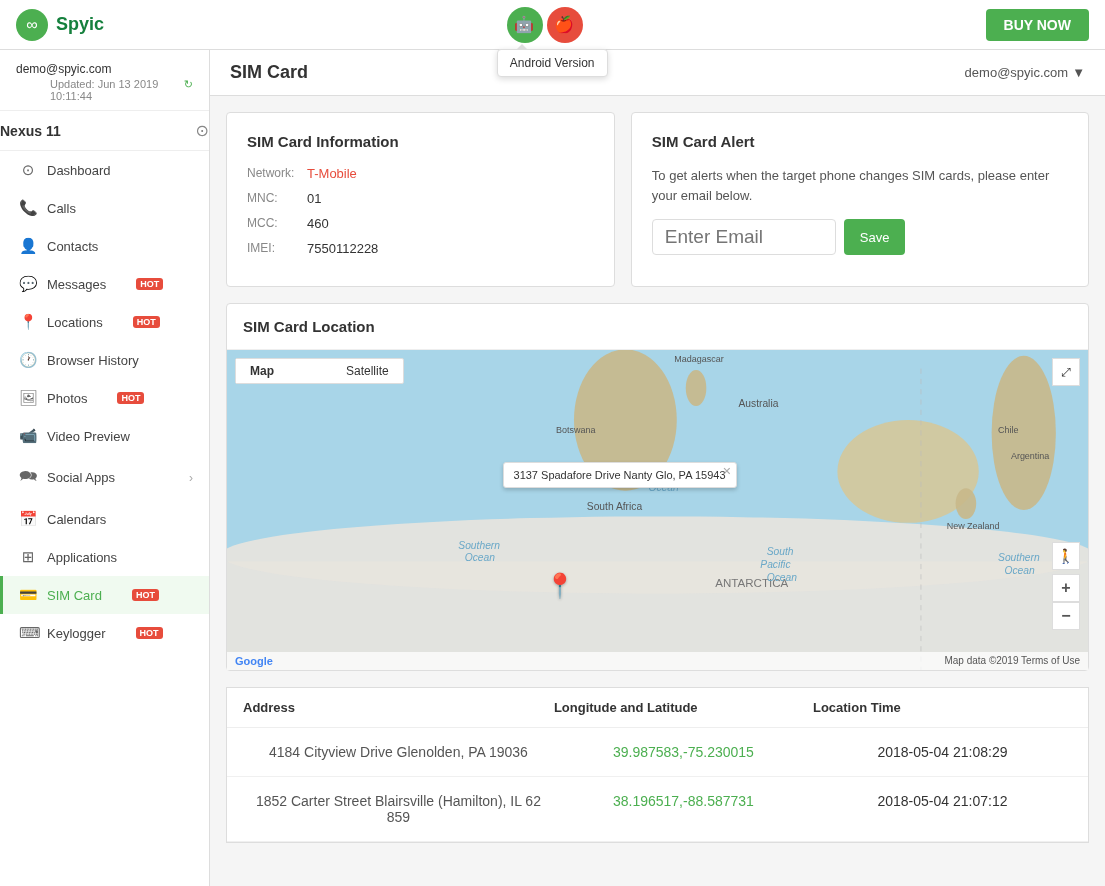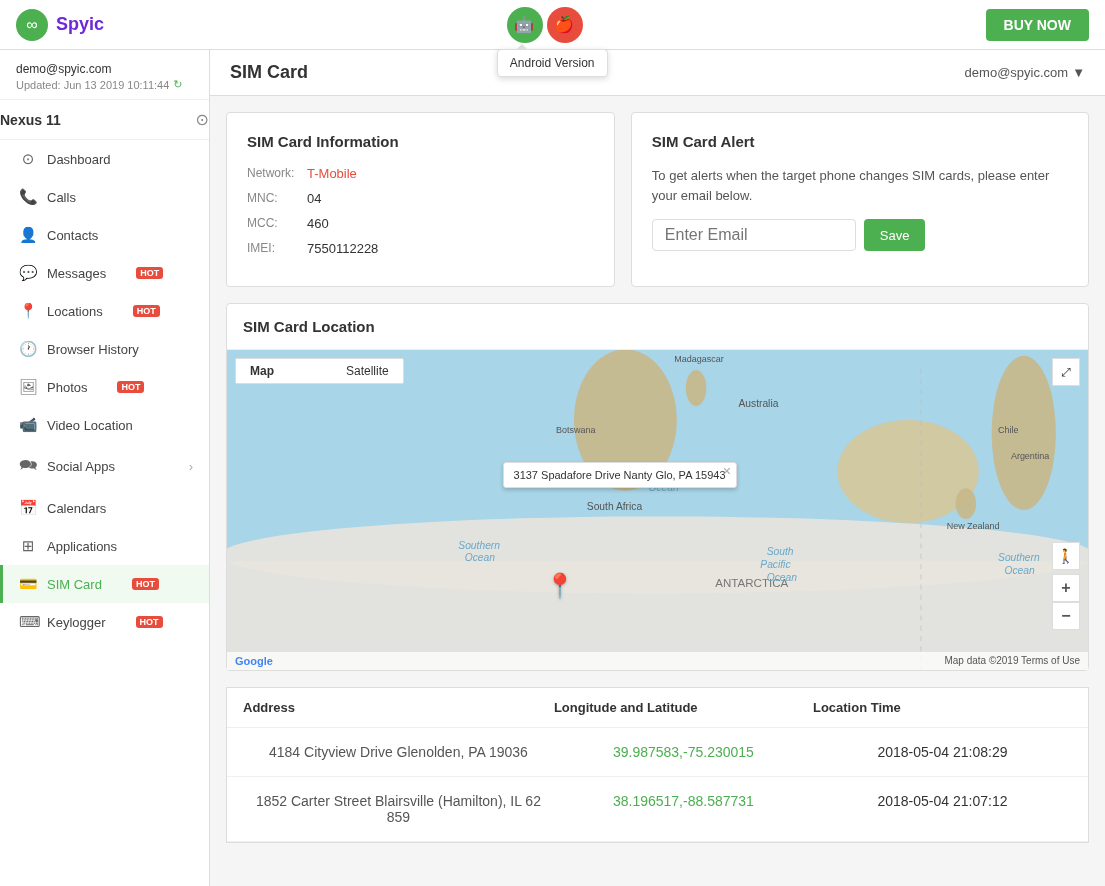--- a/index.html
+++ b/index.html
@@ -2,37 +2,37 @@
 <html><head>
   <meta charset="utf-8">
   <style>
     * { margin: 0; padding: 0; box-sizing: border-box; }
     body { font-family: Arial, sans-serif; font-size: 13px; background: #f5f5f5; color: #333; display: flex; flex-direction: column; height: 886px; overflow: hidden; }
 
     
     .topbar { height: 50px; background: #fff; border-bottom: 1px solid #ddd; display: flex; align-items: center; justify-content: space-between; padding: 0 16px; position: relative; z-index: 10; }
     .topbar-logo { display: flex; align-items: center; gap: 8px; }
     .logo-icon { width: 32px; height: 32px; background: #4CAF50; border-radius: 50%; display: flex; align-items: center; justify-content: center; color: white; font-size: 16px; }
-    .logo-text { font-size: 18px; font-weight: bold; color: #6d28d9; }
+    .logo-text { font-size: 18px; font-weight: bold; color: #15803d; }
     .topbar-center { display: flex; align-items: center; gap: 4px; position: relative; }
     .platform-btn { width: 36px; height: 36px; border-radius: 50%; border: none; cursor: pointer; display: flex; align-items: center; justify-content: center; font-size: 16px; }
     .platform-btn.android { background: #4CAF50; color: white; }
     .platform-btn.ios { background: #e74c3c; color: white; }
     .android-tooltip { position: absolute; top: 42px; left: -10px; background: white; border: 1px solid #ddd; border-radius: 4px; padding: 6px 12px; font-size: 12px; white-space: nowrap; box-shadow: 0 2px 6px rgba(0,0,0,0.15); }
     .android-tooltip::before { content: ''; position: absolute; top: -6px; left: 18px; border-left: 6px solid transparent; border-right: 6px solid transparent; border-bottom: 6px solid #ddd; }
     .buy-now-btn { background: #4CAF50; color: white; border: none; padding: 8px 18px; border-radius: 4px; font-size: 14px; font-weight: bold; cursor: pointer; }
 
     
     .main-layout { display: flex; flex: 1; overflow: hidden; }
 
     
     .sidebar { width: 210px; background: #fff; border-right: 1px solid #ddd; display: flex; flex-direction: column; overflow-y: auto; flex-shrink: 0; }
     .sidebar-user { padding: 12px 16px 8px; border-bottom: 1px solid #eee; }
     .sidebar-user-email { font-size: 12px; color: #333; }
-    .sidebar-updated { font-size: 11px; color: #888; display: flex; align-items: flex-end; gap: 4px; margin-top: 2px; }
+    .sidebar-updated { font-size: 11px; color: #888; display: flex; align-items: flex-start; gap: 4px; margin-top: 2px; margin-left: 34px; }
     .refresh-icon { color: #4CAF50; cursor: pointer; }
 
     .device-row { display: flex; align-items: center; justify-content: space-between; padding: 10px 0; border-bottom: 1px solid #eee; }
     .device-name { font-size: 14px; font-weight: 600; }
     .device-icon { color: #888; font-size: 16px; }
 
     .sidebar-nav { flex: 1; }
     .nav-item { display: flex; align-items: center; gap: 10px; padding: 10px 16px; cursor: pointer; color: #444; text-decoration: none; border-left: 3px solid transparent; }
     .nav-item.active { border-left: 3px solid #4CAF50; background: #f0faf0; color: #4CAF50; }
     .nav-item .nav-icon { width: 18px; text-align: center; color: #666; font-size: 15px; }
@@ -55,21 +55,21 @@
     .info-card { flex: 1; }
     .alert-card { flex: 1.2; }
 
     .info-row { display: flex; margin-bottom: 10px; }
     .info-label { color: #888; width: 60px; font-size: 12px; }
     .info-value { color: #333; font-size: 13px; }
     .info-value.tmobile { color: #e74c3c; }
 
     .alert-desc { font-size: 13px; color: #555; line-height: 1.5; margin-bottom: 14px; }
     .alert-form { display: flex; gap: 8px; }
-    .email-input { border: 1px solid #ddd; border-radius: 4px; padding: 6px 12px; font-size: 16px; width: 204px; color: #aaa; }
+    .email-input { border: 1px solid #ddd; border-radius: 4px; padding: 6px 12px; font-size: 19px; width: 184px; color: #aaa; }
     .save-btn { background: #4CAF50; color: white; border: none; padding: 6px 16px; border-radius: 4px; font-size: 13px; cursor: pointer; }
 
     
     .map-section { margin: 0 16px 16px; background: white; border: 1px solid #ddd; border-radius: 4px; }
     .map-section-title { font-size: 15px; font-weight: 600; padding: 14px 16px; border-bottom: 1px solid #eee; }
     .map-container { position: relative; height: 320px; background: #a8d5e8; overflow: hidden; }
 
     
     .map-tabs { position: absolute; top: 8px; left: 8px; display: flex; background: white; border: 1px solid #ddd; border-radius: 2px; z-index: 5; gap: 44px; }
     .map-tab { padding: 5px 14px; font-size: 12px; cursor: pointer; }
@@ -161,21 +161,21 @@
           <span class="nav-icon">🕐</span>
           <span>Browser History</span>
         </div>
         <div class="nav-item">
           <span class="nav-icon">🖼</span>
           <span>Photos</span>
           <span class="hot-badge">HOT</span>
         </div>
         <div class="nav-item">
           <span class="nav-icon">📹</span>
-          <span>Video Location</span>
+          <span>Video Preview</span>
         </div>
         <div class="nav-item">
           <span class="nav-icon">🗪</span>
           <span>Social Apps</span>
           <span class="nav-arrow">›</span>
         </div>
         <div class="nav-item">
           <span class="nav-icon">📅</span>
           <span>Calendars</span>
         </div>
@@ -211,21 +211,21 @@
       <div class="card info-card">
         <div class="card-title">SIM Card Information</div>
         <div>
 
         <div class="info-row">
               <span class="info-label">Network:</span>
               <span class="info-value tmobile">T-Mobile</span>
             </div>
             <div class="info-row">
               <span class="info-label">MNC:</span>
-              <span class="info-value">04</span>
+              <span class="info-value">01</span>
             </div>
             <div class="info-row">
               <span class="info-label">MCC:</span>
               <span class="info-value">460</span>
             </div>
             <div class="info-row">
               <span class="info-label">IMEI:</span>
               <span class="info-value">7550112228</span>
             </div>
           </div>

